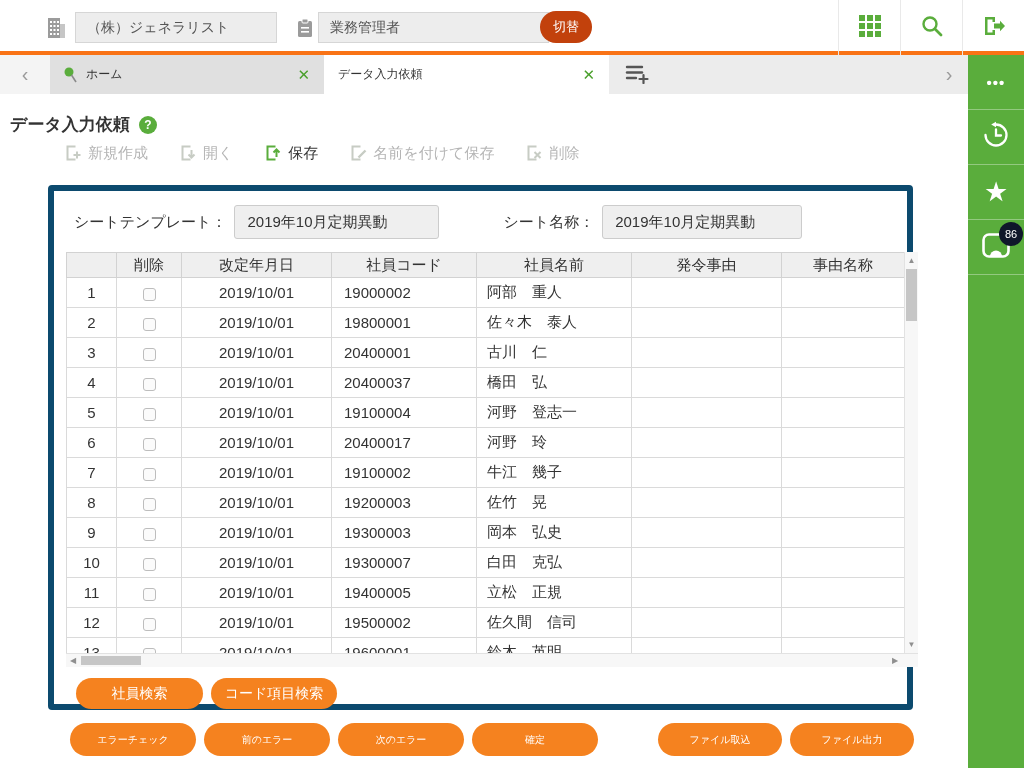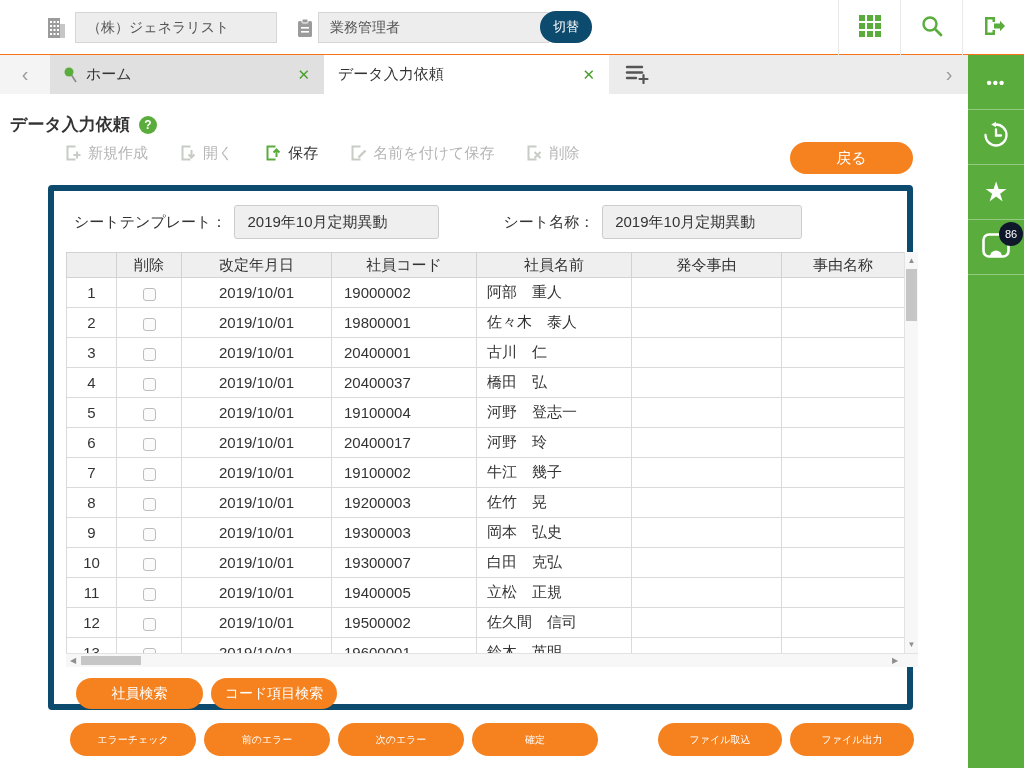--- a/index.html
+++ b/index.html
@@ -1,38 +1,38 @@
 <!DOCTYPE html>
 <html><head>
 <meta charset="utf-8">
 <style>
   * { margin:0; padding:0; box-sizing:border-box; }
   body { background:#fff; font-family:"Liberation Sans","DejaVu Sans",sans-serif; }
   .screen { position:relative; width:1024px; height:768px; overflow:hidden; background:#fff; }
 
   
-  .topbar { position:absolute; left:0; top:0; width:1024px; height:55px; background:#fff; border-bottom:1px solid #f97316; }
+  .topbar { position:absolute; left:0; top:0; width:1024px; height:55px; background:#fff; border-bottom:4px solid #f97316; }
   .hicon { position:absolute; top:17px; }
   .building-icon { left:47px; }
   .clipboard-icon { left:297px; top:18px; }
   .hfield { position:absolute; top:12px; height:31px; background:#ededed; border:1px solid #d6d6d6; color:#555; font-size:14px; line-height:29px; padding:0 11px; overflow:hidden; white-space:nowrap; }
   .company-field { left:75px; width:202px; }
   .role-field { left:318px; width:231px; }
-  .switch-btn { position:absolute; left:540px; top:11px; width:52px; height:32px; border:none; border-radius:16px; background:#0c4a6e; color:#fff; font-size:13px; cursor:pointer; font-family:inherit; }
+  .switch-btn { position:absolute; left:540px; top:11px; width:52px; height:32px; border:none; border-radius:16px; background:#c2410c; color:#fff; font-size:13px; cursor:pointer; font-family:inherit; }
   .topbar-icons { position:absolute; right:0; top:0; height:55px; display:flex; }
   .icon-cell { width:62px; height:55px; border-left:1px solid #e9e9e9; display:flex; align-items:center; justify-content:center; cursor:pointer; }
 
   
   .tabbar { position:absolute; left:0; top:55px; width:968px; height:39px; background:#ececec; display:flex; align-items:stretch; }
   .chev { width:50px; display:flex; align-items:center; justify-content:center; color:#9a9a9a; font-size:20px; cursor:pointer; background:#f4f4f4; }
   .chev-right { margin-left:auto; width:38px; background:transparent; }
   .tab { display:flex; align-items:center; padding:0 14px; cursor:pointer; }
   .tab-home { width:274px; background:#e0e0e0; }
   .tab-active { width:285px; background:#fff; }
-  .tab-label { font-size:15px; color:#333; flex:1; }
+  .tab-label { font-size:12px; color:#333; flex:1; }
   .tab-close { color:#4aa02c; font-weight:bold; font-size:15px; margin-left:8px; cursor:pointer; }
   .pin-wrap { margin-right:8px; display:flex; }
   .add-tab { width:56px; display:flex; align-items:center; justify-content:center; cursor:pointer; }
 
   
   .sidebar { position:absolute; left:968px; top:55px; width:56px; height:713px; background:#5aad3c; }
   .side-cell { height:55px; border-bottom:1px solid rgba(255,255,255,.35); display:flex; align-items:center; justify-content:center; position:relative; color:#fff; cursor:pointer; }
   .side-more { font-size:15px; font-weight:bold; letter-spacing:1px; }
   .side-star { font-size:27px; line-height:1; }
   .badge { position:absolute; top:2px; right:1px; min-width:24px; height:24px; padding:0 4px; border-radius:12px; background:#0f172a; color:#fff; font-size:11px; display:flex; align-items:center; justify-content:center; }
@@ -263,21 +263,20 @@
     </span>
     <span class="tool-item disabled">
       <svg width="20" height="20" viewBox="0 0 20 20">
           <path d="M12.5 3.5 H4.5 V16.5 H12.5" fill="none" stroke="#c7ccc4" stroke-width="2"></path>
           <path d="M10.5 9 l6 6 M16.5 9 l-6 6" fill="none" stroke="#c7ccc4" stroke-width="2"></path>
         </svg>
       <span>削除</span>
     </span>
   </div>
 
-  <button class="back-btn">戻る</button>
 
   <div class="panel">
     <div class="form-row">
       <span>シートテンプレート：</span>
       <div class="form-value tpl-value">2019年10月定期異動</div>
       <span class="sheet-label">シート名称：</span>
       <div class="form-value sheet-value">2019年10月定期異動</div>
     </div>
 
     <div class="grid-area">

